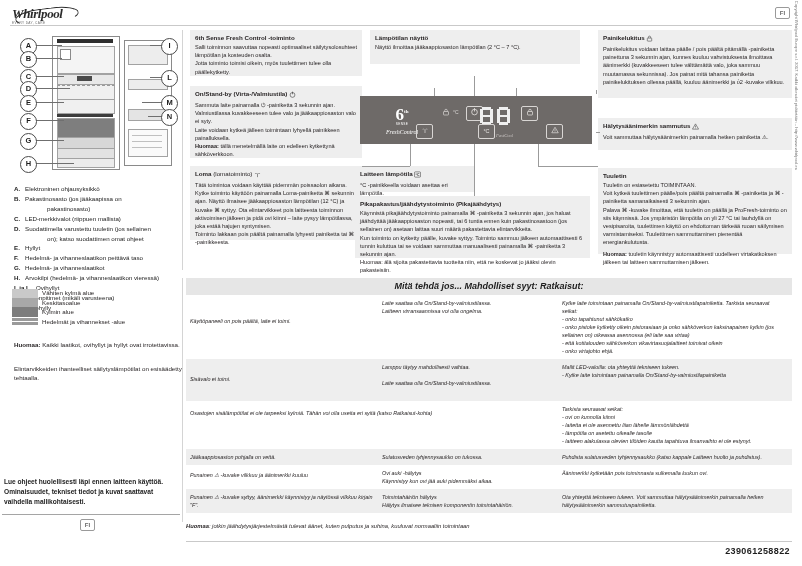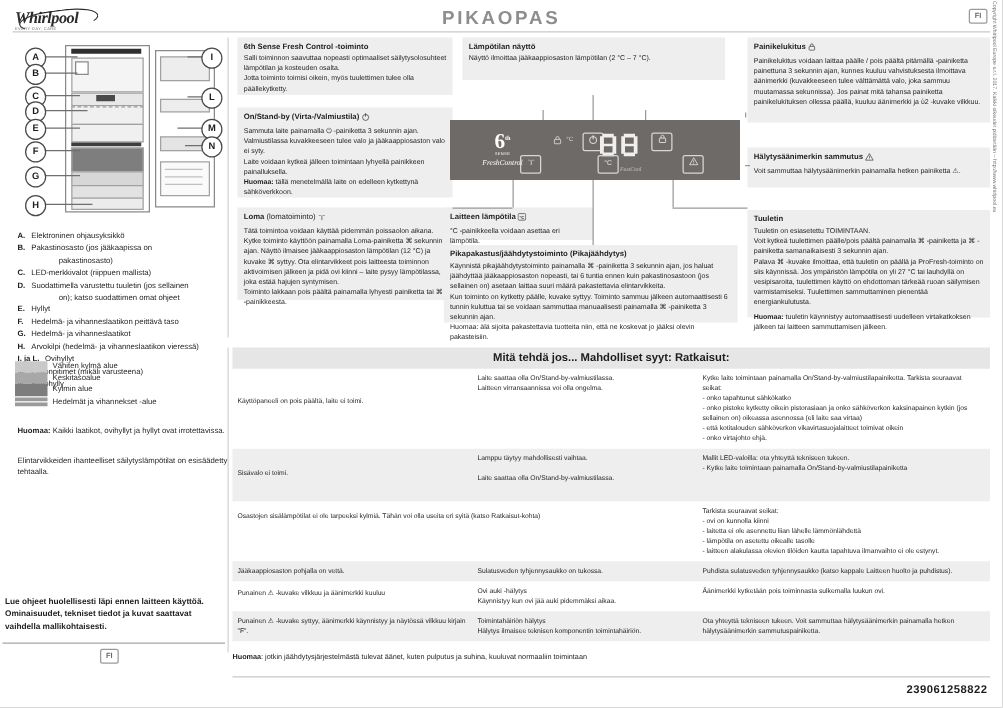--- a/index.html
+++ b/index.html
@@ -79,21 +79,21 @@
   .seg{position:absolute;left:120px;top:11px;width:30px;height:18px;}
   .segd{position:absolute;width:13px;height:18px;}
   .segd i{position:absolute;background:#efefef;display:block;}
   .panel-cap{position:absolute;left:136px;top:37px;font-family:"Liberation Serif",serif;
     font-style:italic;font-size:4.6px;color:#c9c5c3;}
 
   
   .conn{position:absolute;background:#9b9b9b;}
 
   
-  .tbl{position:absolute;left:186px;top:278px;width:606px;}
+  .tbl{position:absolute;left:186px;top:278px;width:606px;font-style:italic;}
   .tbl-title{background:#e6e6e6;height:17px;line-height:17px;text-align:center;
     font-size:9px;font-weight:bold;color:#1d1d1d;}
   .trow{display:flex;align-items:flex-start;font-size:5.4px;line-height:8px;}
   .trow.alt{background:#eeeeee;}
   .trow .c1{width:196px;flex:none;padding:4px 5px 4px 4px;box-sizing:border-box;}
   .trow .c2{width:180px;flex:none;padding:4px 5px 4px 0;box-sizing:border-box;}
   .trow .c3{flex:1;padding:4px 6px 4px 0;box-sizing:border-box;}
   .tbl-foot{font-size:5.8px;line-height:8.4px;padding-top:9px;}
 
   .sidecode{position:absolute;right:3px;top:170px;transform:rotate(90deg);
@@ -106,21 +106,20 @@
 <body>
 
 <div id="page">
 
   <div class="hdr">
     <div class="logo">
       <div class="logo-swoosh"></div>
       <div class="logo-word">Whirlpool</div>
       <div class="logo-sub">EVERY DAY, CARE</div>
     </div>
-    <div class="hdr-title">PIKAOPAS</div>
     <div class="fi-badge">FI</div>
   </div>
   <div class="hdr-rule"></div>
 
   <div class="colrule" style="left:182px;top:30px;height:240px;"></div>
   <div class="colrule" style="left:182px;top:278px;height:244px;"></div>
 
   <div class="leftcol">
 
     <div class="drawing">

